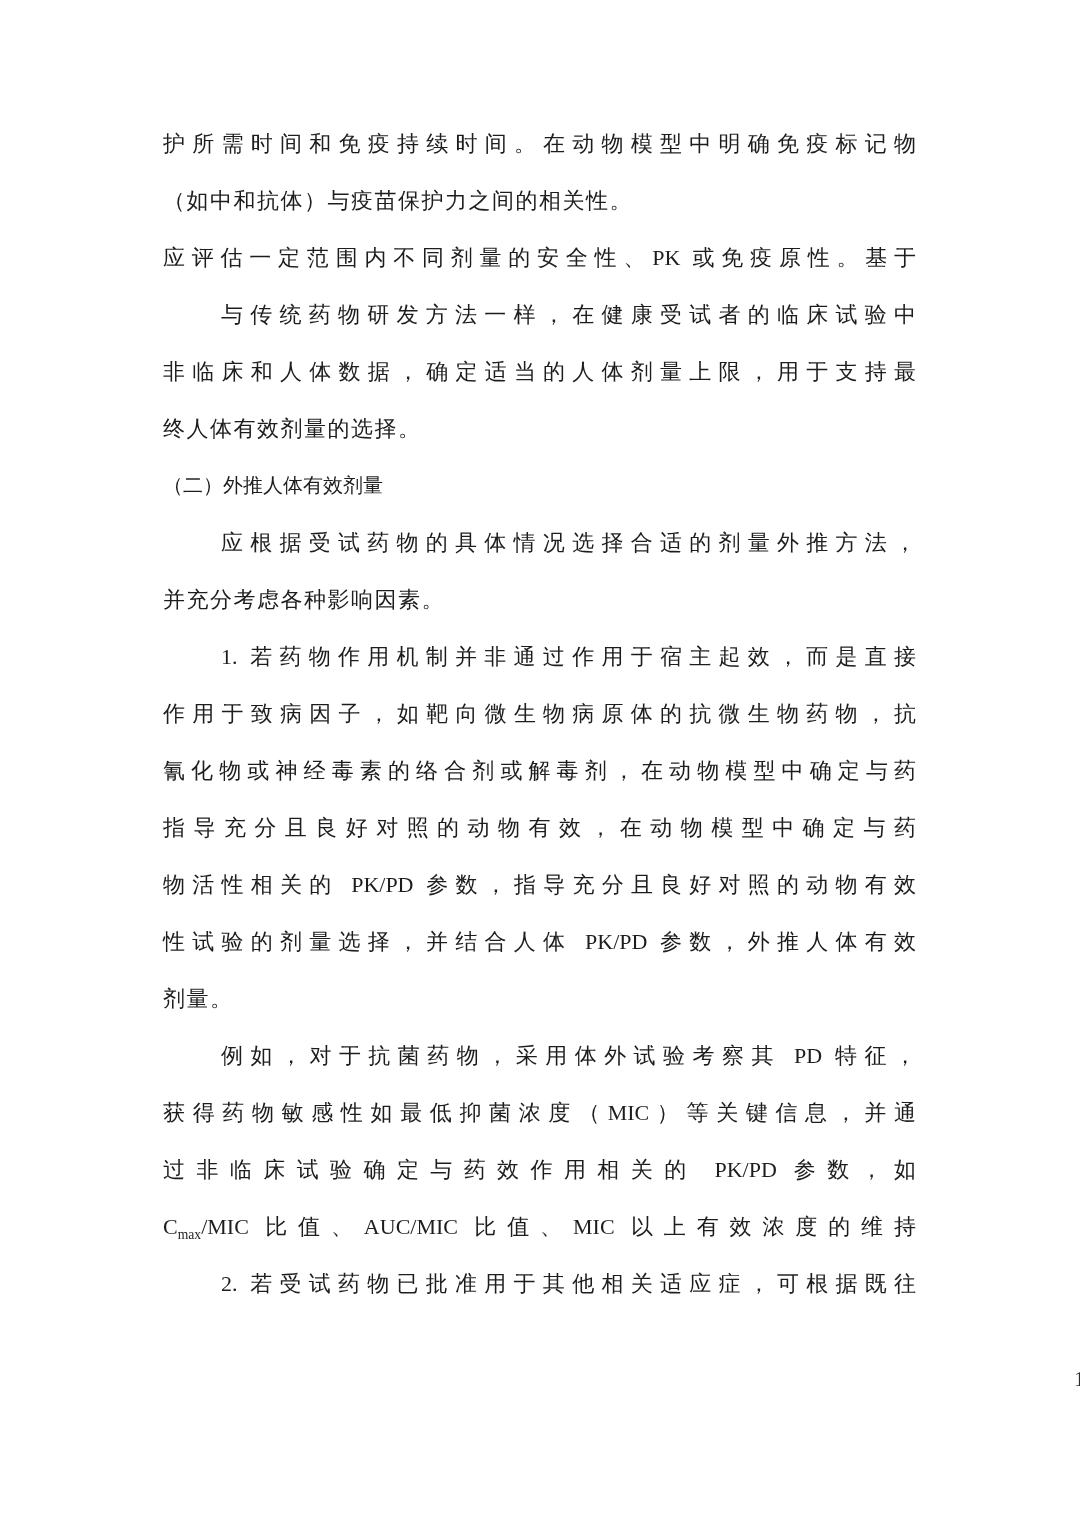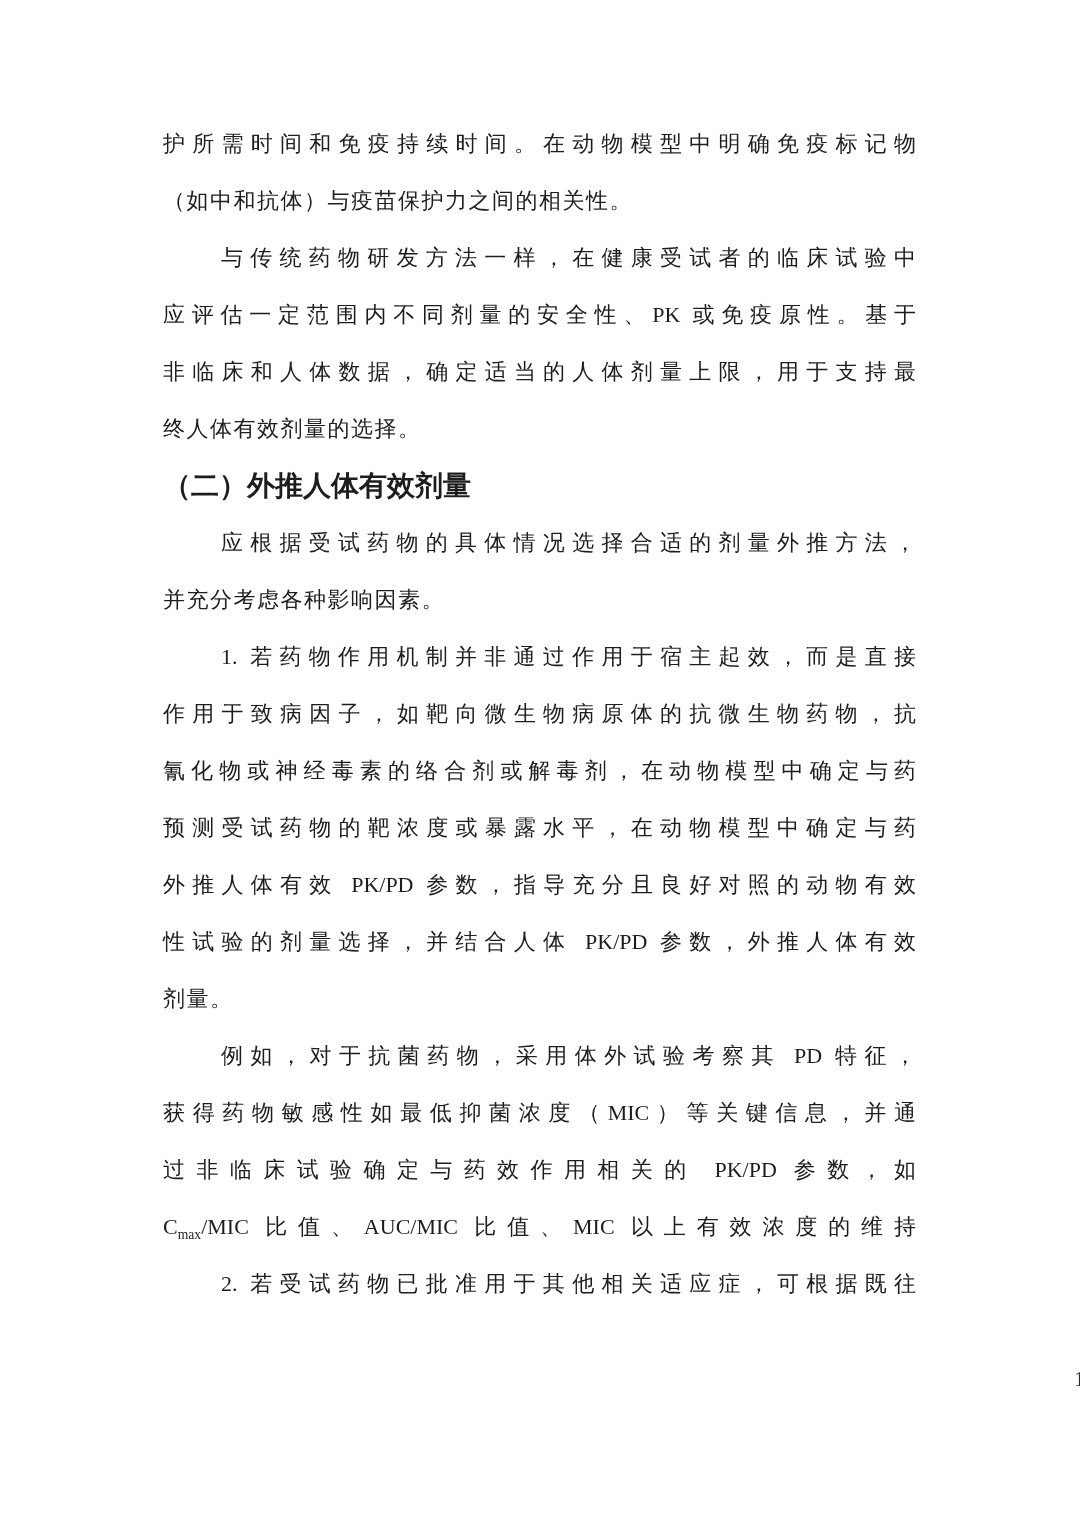--- a/index.html
+++ b/index.html
@@ -33,22 +33,22 @@
   .jl {
     letter-spacing: 0;
     text-align: justify;
     text-align-last: justify;
     text-justify: inter-character;
   }
   .ind {
     text-indent: 58px;
   }
   .heading {
-    font-weight: 700;
-    font-size: 28px;
+    font-weight: 400;
+    font-size: 20px;
     letter-spacing: 0;
     text-align: left;
     text-align-last: left;
   }
   sub {
     font-size: 0.62em;
     line-height: 0;
   }
   .page-number {
     position: absolute;
@@ -61,32 +61,32 @@
     margin-left: 16px;
   }
 </style>
 </head>
 <body>
 
 <div class="page">
   <div class="text-block">
     <div class="line jl">护所需时间和免疫持续时间。在动物模型中明确免疫标记物</div>
     <div class="line">（如中和抗体）与疫苗保护力之间的相关性。</div>
+    <div class="line jl">应评估一定范围内不同剂量的安全性、PK 或免疫原性。基于</div>
     <div class="line jl ind">与传统药物研发方法一样，在健康受试者的临床试验中</div>
-    <div class="line jl">应评估一定范围内不同剂量的安全性、PK 或免疫原性。基于</div>
     <div class="line jl">非临床和人体数据，确定适当的人体剂量上限，用于支持最</div>
     <div class="line">终人体有效剂量的选择。</div>
     <div class="line heading">（二）外推人体有效剂量</div>
     <div class="line jl ind">应根据受试药物的具体情况选择合适的剂量外推方法，</div>
     <div class="line">并充分考虑各种影响因素。</div>
     <div class="line jl ind">1. 若药物作用机制并非通过作用于宿主起效，而是直接</div>
     <div class="line jl">作用于致病因子，如靶向微生物病原体的抗微生物药物，抗</div>
     <div class="line jl">氰化物或神经毒素的络合剂或解毒剂，在动物模型中确定与药</div>
-    <div class="line jl">预测受试药物的靶浓度或暴露水平，在动物模型中确定与药</div>
-    <div class="line jl">外推人体有效 PK/PD 参数，指导充分且良好对照的动物有效</div>
+    <div class="line jl">指导充分且良好对照的动物有效，在动物模型中确定与药</div>
+    <div class="line jl">物活性相关的 PK/PD 参数，指导充分且良好对照的动物有效</div>
     <div class="line jl">性试验的剂量选择，并结合人体 PK/PD 参数，外推人体有效</div>
     <div class="line">剂量。</div>
     <div class="line jl ind">例如，对于抗菌药物，采用体外试验考察其 PD 特征，</div>
     <div class="line jl">获得药物敏感性如最低抑菌浓度（MIC）等关键信息，并通</div>
     <div class="line jl">过非临床试验确定与药效作用相关的 PK/PD 参数，如</div>
     <div class="line jl"><span>C</span><sub>max</sub><span>/MIC 比值、AUC/MIC 比值、MIC 以上有效浓度的维持</span></div>
     <div class="line jl ind">2. 若受试药物已批准用于其他相关适应症，可根据既往</div>
   </div>
   <div class="page-number">17</div>
 </div>

